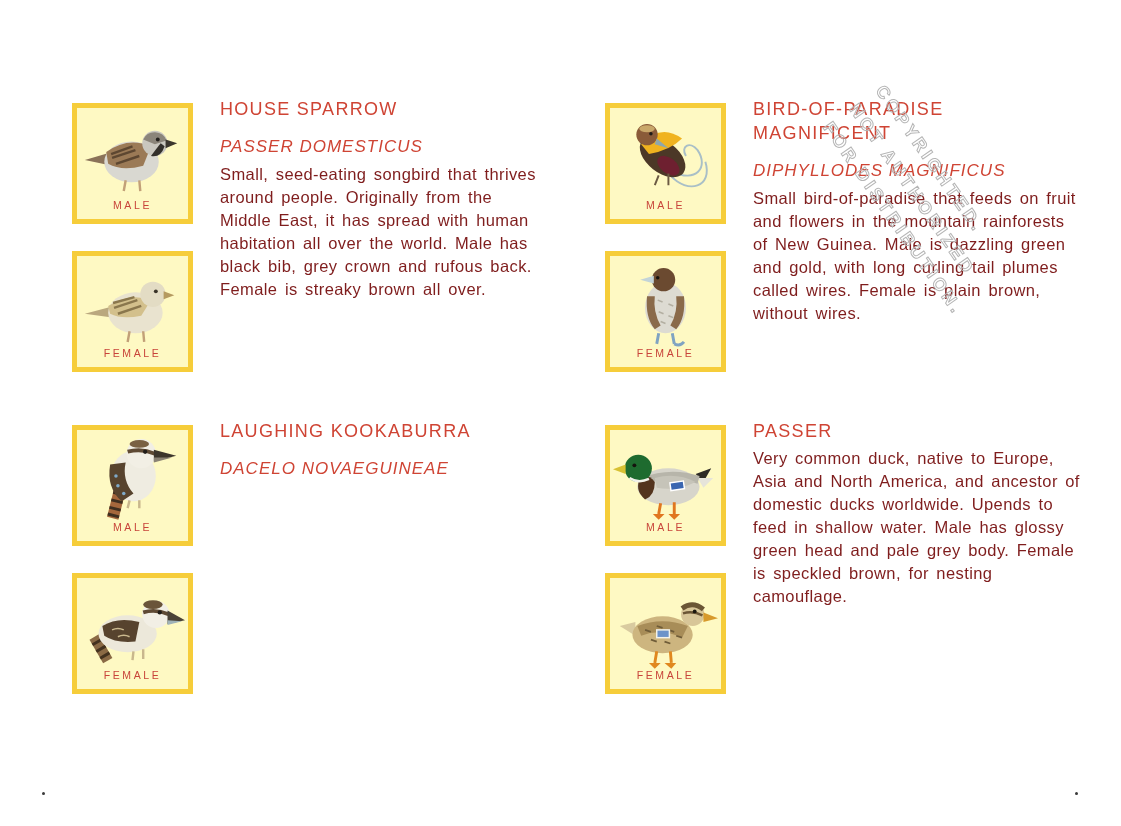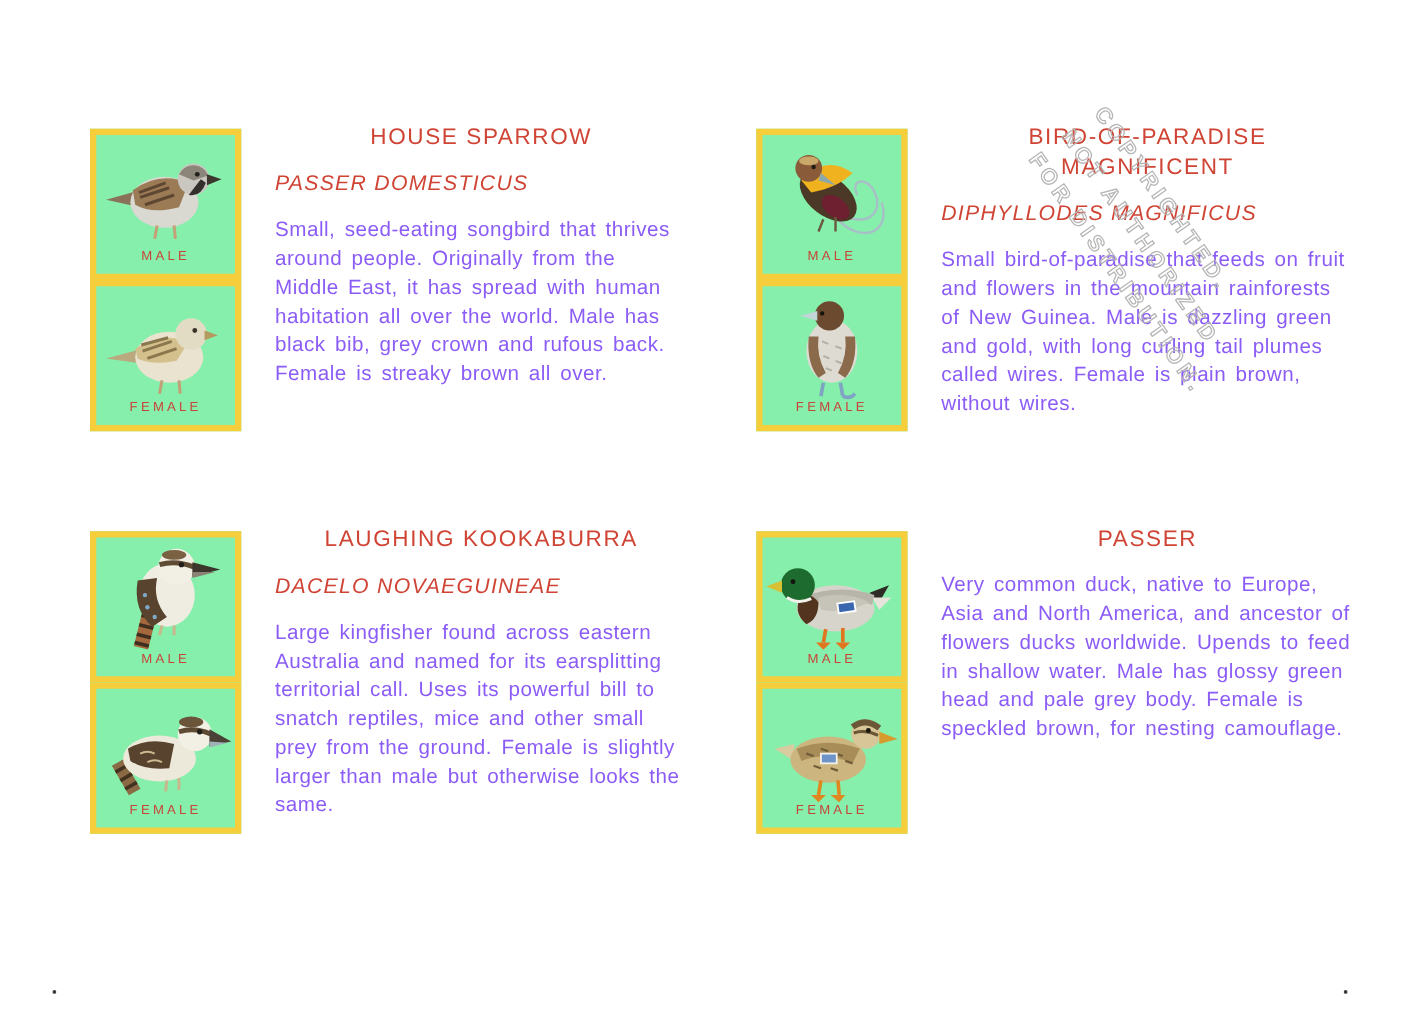--- a/index.html
+++ b/index.html
@@ -20,21 +20,22 @@
     column-gap: 27px;
     z-index: 1;
   }
   .figures { width: 121px; flex: 0 0 121px; }
 
   .bird-box {
     position: relative;
     width: 121px;
     height: 121px;
     border: 5px solid #f6cd3a;
-    background: #86efac;
+    background: #fef9c3;
+    margin-bottom: 27px;
   }
   .bird-art {
     position: absolute;
     left: 2px; top: 2px;
     width: 107px; height: 92px;
   }
   .bird-art svg { width: 100%; height: 100%; }
 
   .sex-label {
     position: absolute;
@@ -47,41 +48,40 @@
   }
 
   .textcol { width: 330px; margin-top: -6px; }
 
   .common-name {
     font-size: 18px;
     line-height: 24px;
     letter-spacing: 1.3px;
     font-weight: 500;
     color: #cf4434;
-    text-align: center;
   }
   .common-name span { display: block; }
 
   .sci-name {
     font-size: 17px;
     line-height: 24px;
     letter-spacing: 1px;
     font-style: italic;
     font-weight: 500;
     color: #cf4434;
     margin-top: 14px;
   }
 
   .description {
-    margin-top: 14px;
+    margin-top: 4px;
     font-size: 16.5px;
     line-height: 23px;
     letter-spacing: 0.4px;
     word-spacing: 2.5px;
-    color: #8b5cf6;
+    color: #7f1d1d;
   }
 
   .watermark {
     position: absolute;
     left: 893px; top: 78px;
     transform: rotate(55deg);
     transform-origin: 0 0;
     z-index: 5;
     pointer-events: none;
     white-space: nowrap;
@@ -244,21 +244,20 @@
           </svg>
         </div>
         <figcaption class="sex-label">FEMALE</figcaption>
       </figure>
     </div>
     <div class="textcol">
       <h2 class="common-name">
         <span>LAUGHING KOOKABURRA</span>
       </h2>
       <h3 class="sci-name">DACELO NOVAEGUINEAE</h3>
-      <p class="description">Large kingfisher found across eastern Australia and named for its earsplitting territorial call. Uses its powerful bill to snatch reptiles, mice and other small prey from the ground. Female is slightly larger than male but otherwise looks the same.</p>
     </div>
   </section>
 
   <section class="entry" style="left:605px; top:425px">
     <div class="figures">
       <figure class="bird-box">
         <div class="bird-art">
           <svg viewBox="0 0 110 92">
             <polygon points="86,42 102,36 94,50" fill="#2e2b26"></polygon>
             <polygon points="88,46 104,46 94,56" fill="#e6e4da"></polygon>
@@ -296,21 +295,21 @@
             <polygon points="54,84 66,84 61,90" fill="#e0881f"></polygon>
           </svg>
         </div>
         <figcaption class="sex-label">FEMALE</figcaption>
       </figure>
     </div>
     <div class="textcol">
       <h2 class="common-name">
         <span>PASSER</span>
       </h2>
-      <p class="description">Very common duck, native to Europe, Asia and North America, and ancestor of flowers ducks worldwide. Upends to feed in shallow water. Male has glossy green head and pale grey body. Female is speckled brown, for nesting camouflage.</p>
+      <p class="description">Very common duck, native to Europe, Asia and North America, and ancestor of domestic ducks worldwide. Upends to feed in shallow water. Male has glossy green head and pale grey body. Female is speckled brown, for nesting camouflage.</p>
     </div>
   </section>
 
   <div class="watermark">
     <div>COPYRIGHTED.</div>
     <div>NOT AUTHORIZED</div>
     <div>FOR DISTRIBUTION.</div>
   </div>
 
   <div class="corner-dot left"></div>

